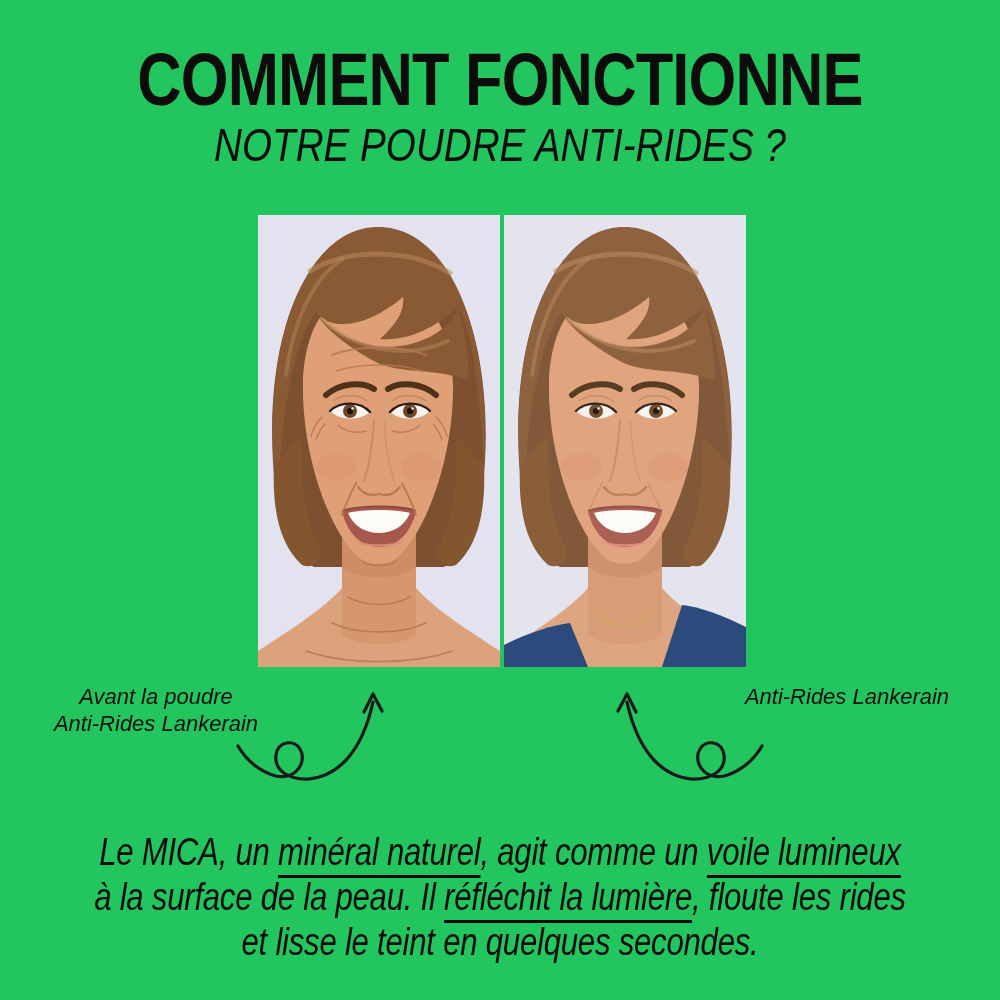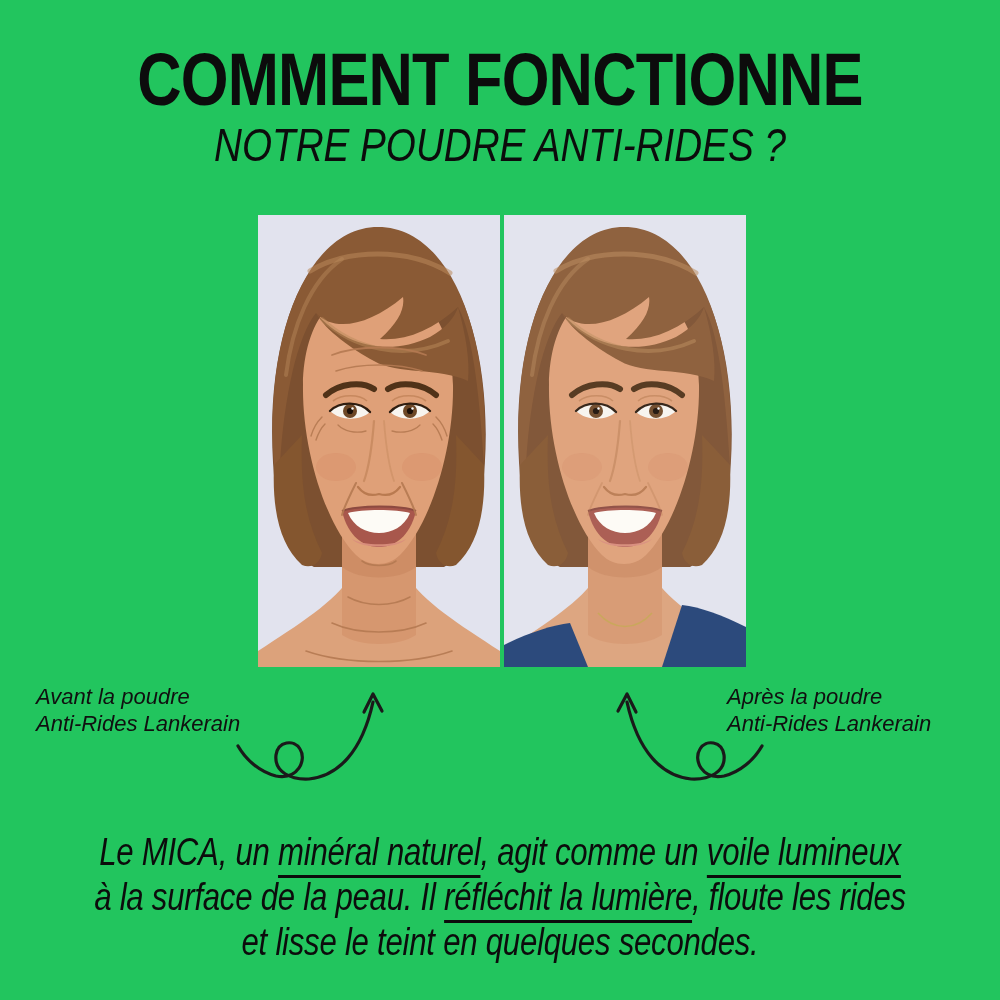--- a/index.html
+++ b/index.html
@@ -14,21 +14,21 @@
   .subtitle{
     position:absolute;top:119px;left:0;width:1000px;text-align:center;
     font-size:46px;font-style:italic;font-weight:400;line-height:52px;
     transform:scaleX(0.84);transform-origin:500px 0;white-space:nowrap;
   }
 
   .photos{position:absolute;left:258px;top:215px;display:flex;gap:4px;}
   .photo{width:242px;height:452px;display:block;}
 
   .caption{
-    position:absolute;width:240px;text-align:left;
+    position:absolute;width:240px;text-align:center;
     font-size:22px;font-style:italic;line-height:27px;color:#101010;
   }
   .caption-before{left:36px;top:683px;}
   .caption-after{left:727px;top:683px;}
 
   .arrow{position:absolute;width:160px;height:118px;}
   .arrow-left{left:228px;top:680px;}
   .arrow-right{left:612px;top:680px;}
 
   .paragraph{
@@ -149,21 +149,20 @@
       <path d="M 242 452 L 242 412 C 218 400, 196 392, 178 390 L 158 452 Z" fill="#2c4a7c"></path>
     </svg>
   </div>
 
   <div class="caption caption-before">
     <div>Avant la poudre</div>
     <div>Anti-Rides Lankerain</div>
   </div>
 
   <div class="caption caption-after">
-    <div>Après la poudre</div>
     <div>Anti-Rides Lankerain</div>
   </div>
 
   <svg class="arrow arrow-left" viewBox="0 0 160 118">
     <g stroke="#1a1a1a" stroke-width="3.2" fill="none" stroke-linecap="round" stroke-linejoin="round">
       <path d="M 10 66 C 18 80, 32 92, 48 96 C 70 100, 79 80, 72 69 C 66 59, 50 61, 48 75 C 46 92, 63 100, 81 99 C 110 96, 134 72, 145 22"></path>
       <path d="M 136 32 L 145 14 L 154 31"></path>
     </g>
   </svg>
 

